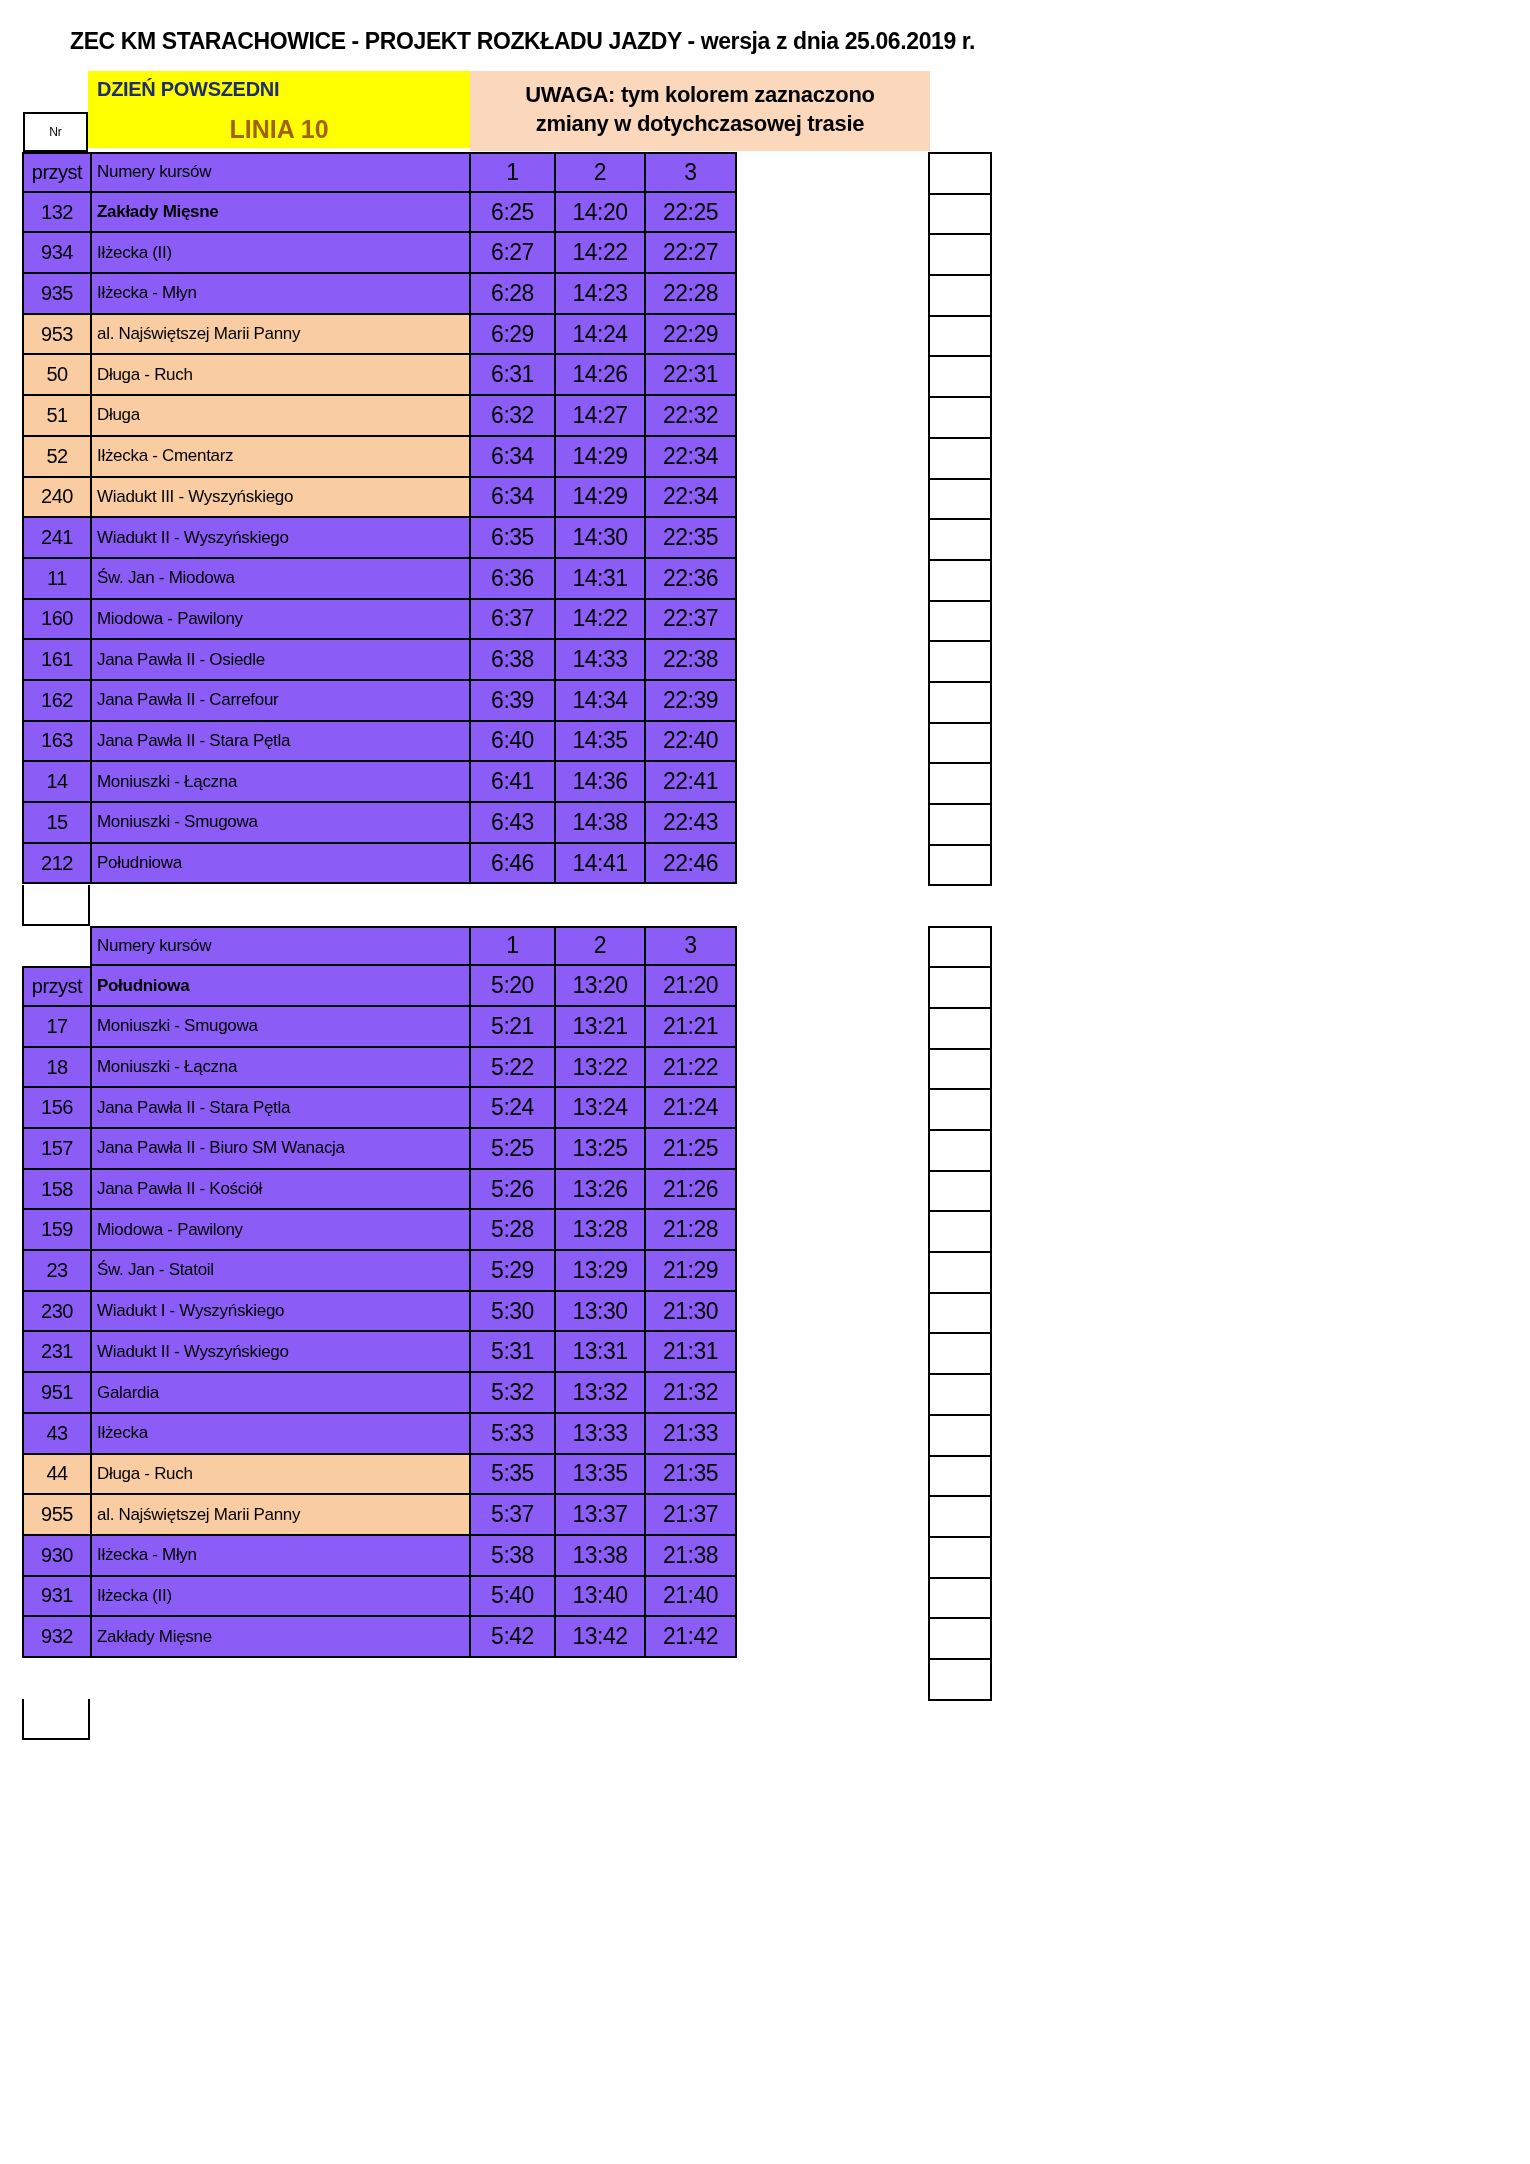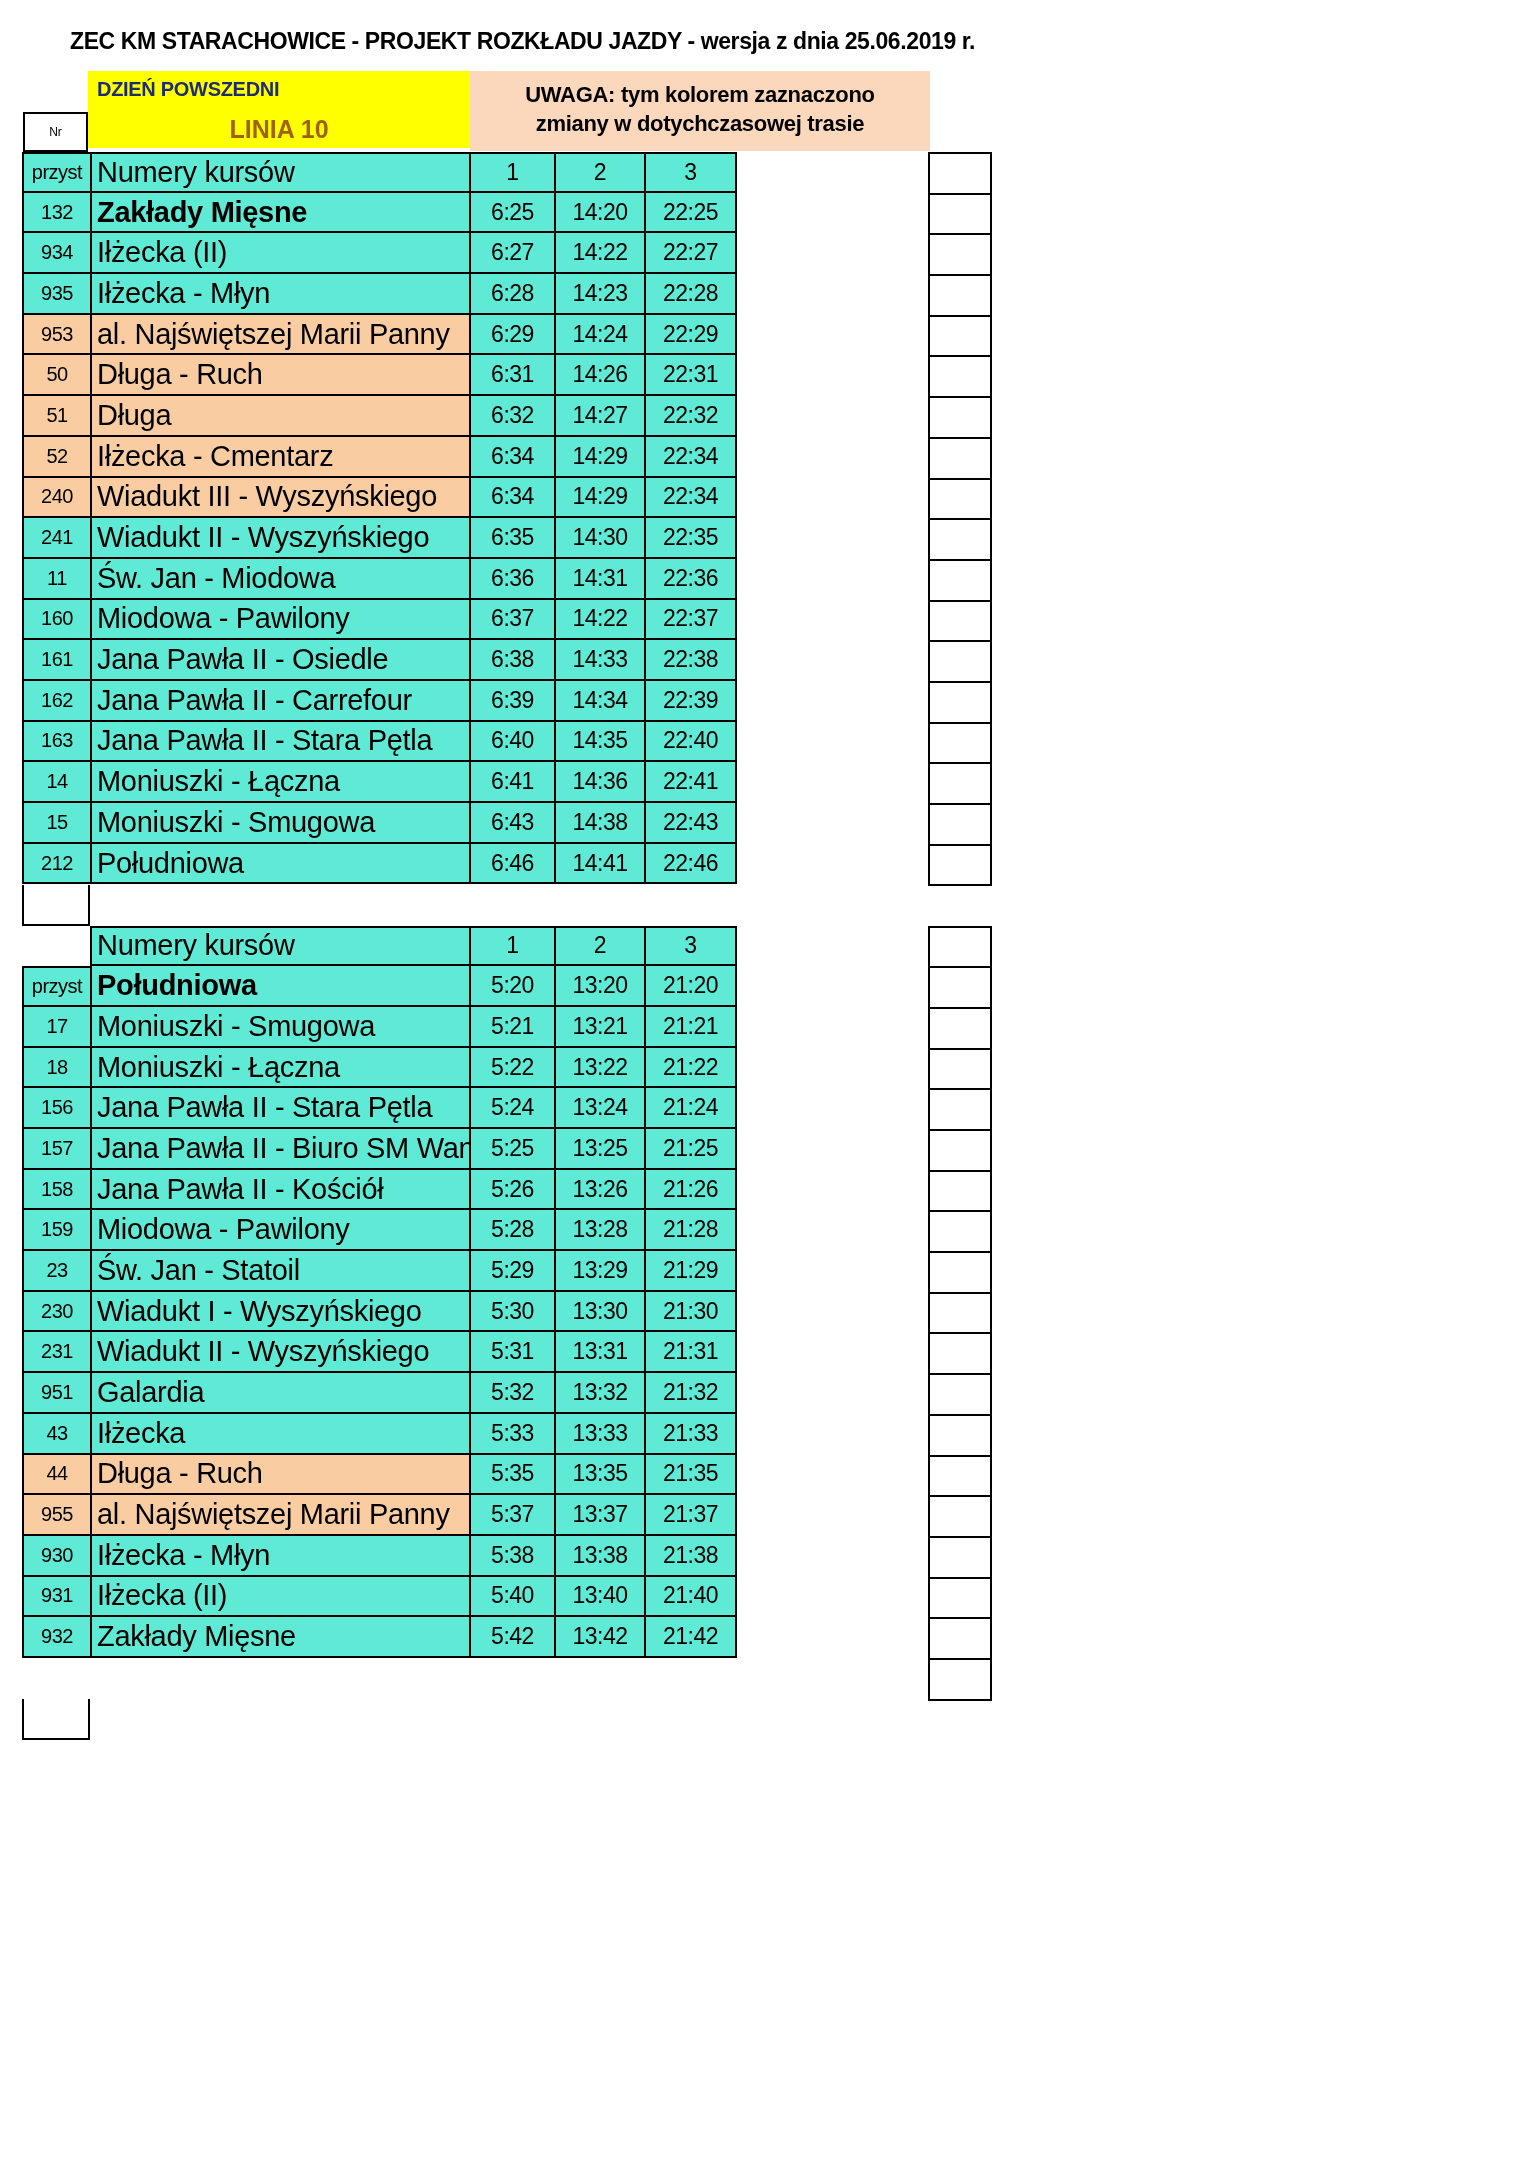--- a/index.html
+++ b/index.html
@@ -36,30 +36,30 @@
     padding-top:9px;letter-spacing:-0.3px;
   }
   .nr-box{
     position:absolute;left:23px;top:112px;width:65px;height:40px;
     border:2px solid #000;box-sizing:border-box;background:#fff;
     display:flex;align-items:center;justify-content:center;font-size:12px;
   }
   
   .block{position:absolute;}
   .row{
-    display:flex;height:40.7px;box-sizing:border-box;background:#5eead4;
+    display:flex;height:40.7px;box-sizing:border-box;background:#8b5cf6;
     border-left:2px solid #000;border-bottom:2px solid #000;
   }
   .row.first{border-top:2px solid #000;}
   .cell{
     border-right:2px solid #000;box-sizing:border-box;
     display:flex;align-items:center;overflow:hidden;height:100%;
   }
   .c-nr{width:68px;justify-content:center;font-size:20px;letter-spacing:-0.5px;}
-  .c-name{width:379px;padding-left:5px;font-size:29px;white-space:nowrap;letter-spacing:-0.3px;}
+  .c-name{width:379px;padding-left:5px;font-size:17px;white-space:nowrap;letter-spacing:-0.3px;}
   .c-t{justify-content:center;font-size:23px;letter-spacing:-0.5px;}
   .c-t1{width:85px;} .c-t2{width:90px;} .c-t3{width:91px;}
   .hl{background:#F9CDA1;}
   .bold{font-weight:bold;}
   .topline{border-top:2px solid #000;}
   
   .nr-empty{
     position:absolute;left:22px;width:68px;height:41px;box-sizing:border-box;
     border:2px solid #000;border-top:none;background:#fff;
   }

